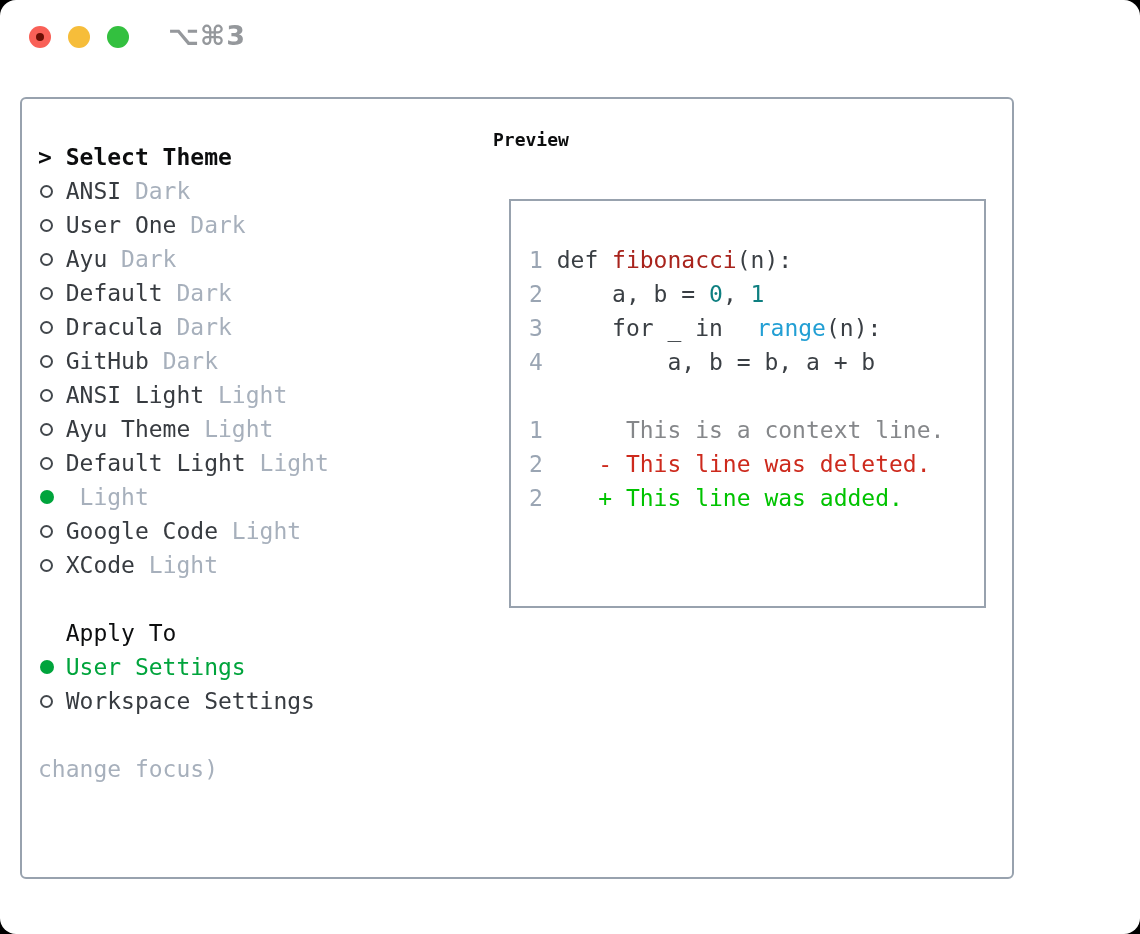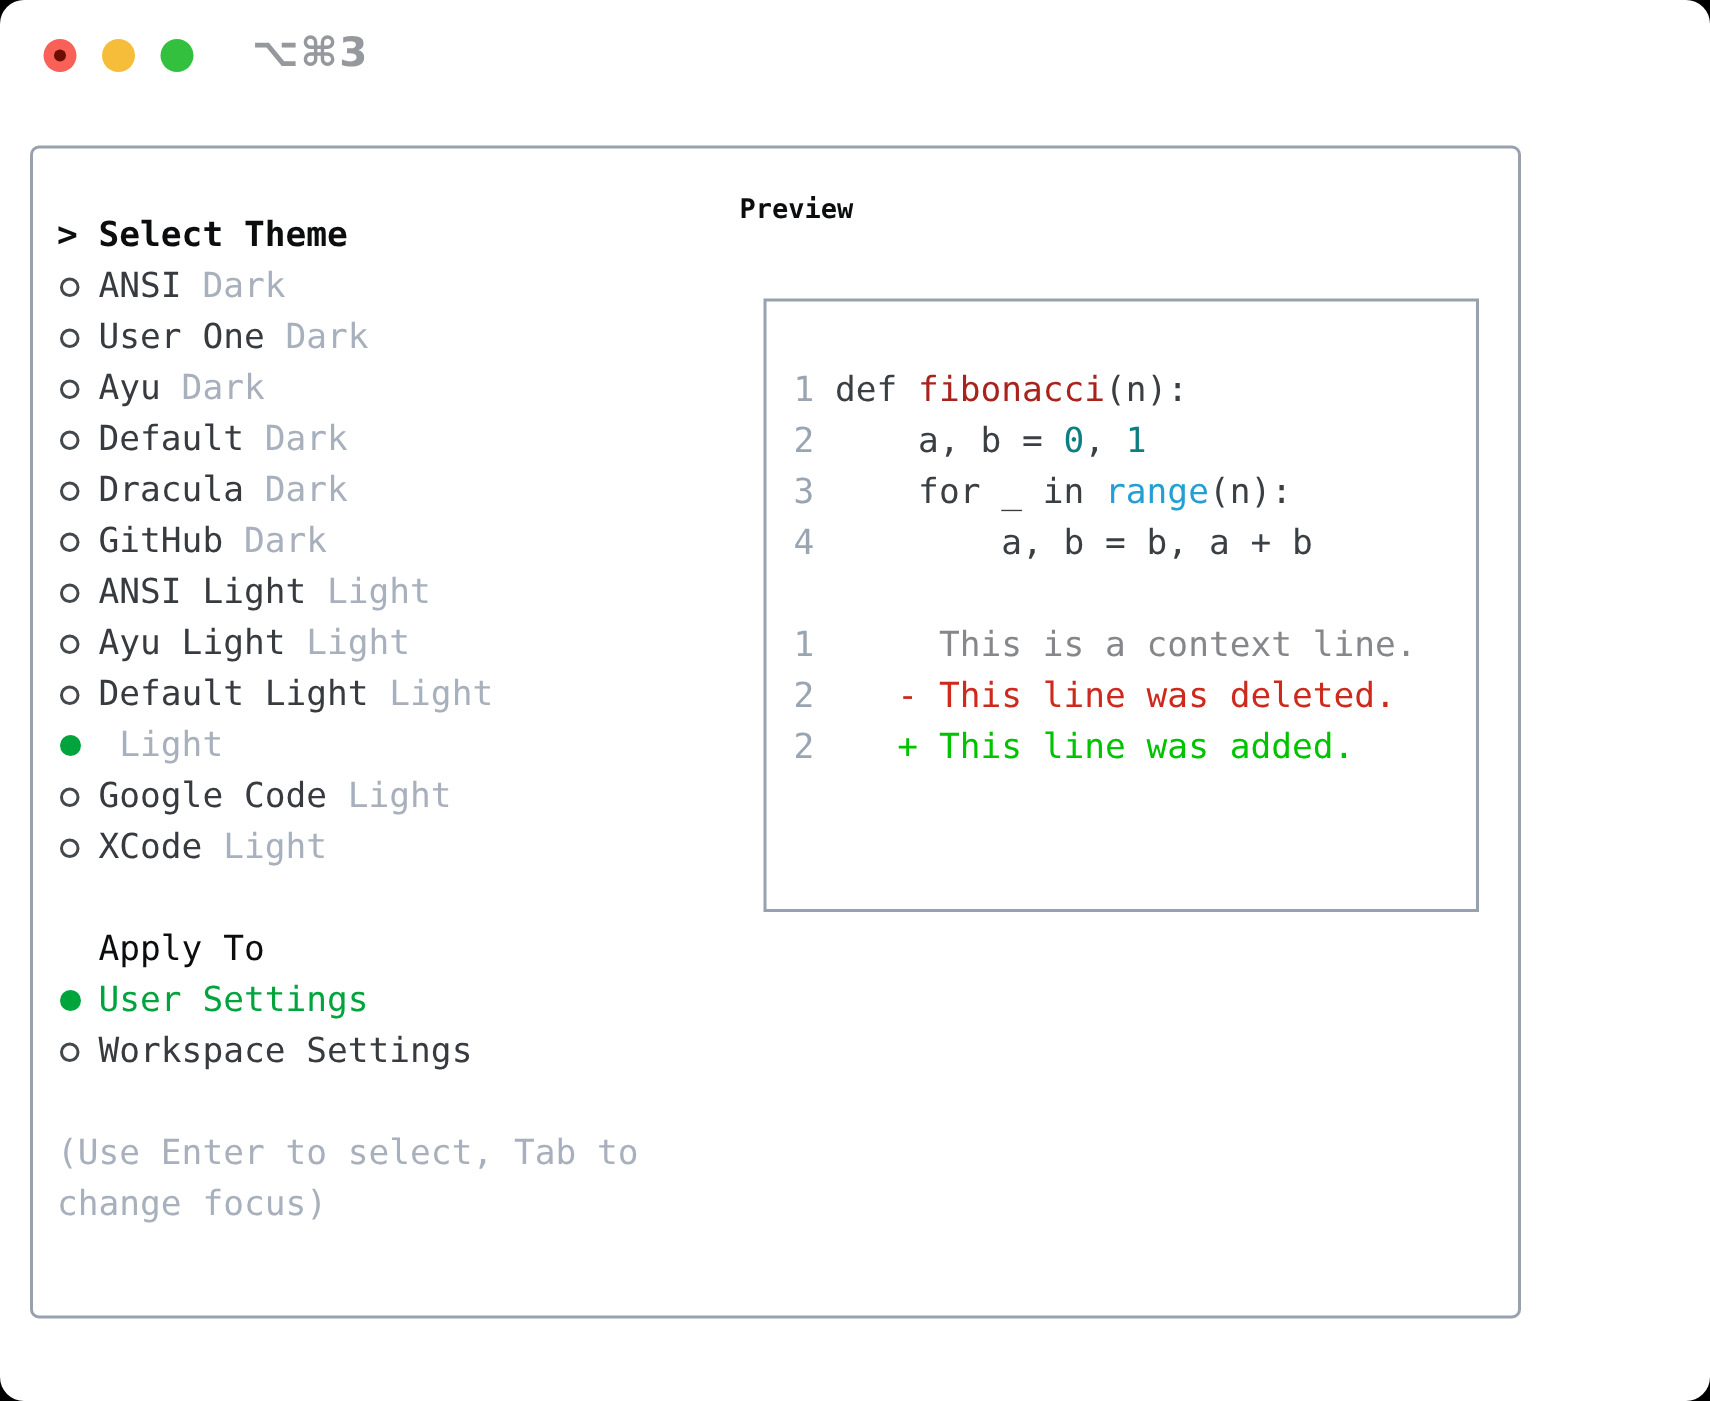--- a/index.html
+++ b/index.html
@@ -49,21 +49,21 @@
   .preview-box{
     position:absolute;left:487px;top:100px;width:477px;height:409px;
     border:2px solid var(--border-gray);box-sizing:border-box;
     padding:42px 1px 0 18px;overflow:hidden;background:#fff;
   }
   .pline{height:34px;line-height:34px;white-space:pre;font-size:23px;}
   .lnum{display:inline-block;width:2ch;color:var(--line-number);}
   .tok-code{color:var(--code-text);}
   .tok-func{color:var(--func-red);}
   .tok-number{color:var(--number-teal);}
-  .tok-builtin{color:var(--builtin-blue);}
+  .tok-builtin{color:var(--builtin-blue);margin-left:20px;}
   .tok-context{color:var(--context-gray);}
   .tok-deleted{color:var(--deleted-red);}
   .tok-added{color:var(--added-green);}
 </style>
 </head>
 <body>
 
 <div class="window">
 
   <div class="traffic-lights">
@@ -84,21 +84,21 @@
       </div>
 
       <div id="theme-list">
           <div class="row"><span class="marker"><span class="radio"></span></span><span class="item-name">ANSI</span><span class="item-variant">Dark</span></div>
           <div class="row"><span class="marker"><span class="radio"></span></span><span class="item-name">User One</span><span class="item-variant">Dark</span></div>
           <div class="row"><span class="marker"><span class="radio"></span></span><span class="item-name">Ayu</span><span class="item-variant">Dark</span></div>
           <div class="row"><span class="marker"><span class="radio"></span></span><span class="item-name">Default</span><span class="item-variant">Dark</span></div>
           <div class="row"><span class="marker"><span class="radio"></span></span><span class="item-name">Dracula</span><span class="item-variant">Dark</span></div>
           <div class="row"><span class="marker"><span class="radio"></span></span><span class="item-name">GitHub</span><span class="item-variant">Dark</span></div>
           <div class="row"><span class="marker"><span class="radio"></span></span><span class="item-name">ANSI Light</span><span class="item-variant">Light</span></div>
-          <div class="row"><span class="marker"><span class="radio"></span></span><span class="item-name">Ayu Light</span><span class="item-variant">Light</span></div>
+          <div class="row"><span class="marker"><span class="radio"></span></span><span class="item-name">Ayu Theme</span><span class="item-variant">Light</span></div>
           <div class="row"><span class="marker"><span class="radio"></span></span><span class="item-name">Default Light</span><span class="item-variant">Light</span></div>
           <div class="row"><span class="marker"><span class="radio on"></span></span><span class="item-variant">Light</span></div>
           <div class="row"><span class="marker"><span class="radio"></span></span><span class="item-name">Google Code</span><span class="item-variant">Light</span></div>
           <div class="row"><span class="marker"><span class="radio"></span></span><span class="item-name">XCode</span><span class="item-variant">Light</span></div>
         </div>
 
       <div class="row"></div>
 
       <div class="row">
         <span class="marker"></span>
@@ -106,21 +106,20 @@
       </div>
 
       <div id="apply-list">
           <div class="row"><span class="marker"><span class="radio on"></span></span><span class="item-name sel">User Settings</span></div>
           <div class="row"><span class="marker"><span class="radio"></span></span><span class="item-name">Workspace Settings</span></div>
         </div>
 
       <div class="row"></div>
 
       <div id="hint">
-          <div class="hint-line">(Use Enter to select, Tab to</div>
           <div class="hint-line">change focus)</div>
         </div>
     </div>
 
     <div class="preview-header">Preview</div>
     <div class="preview-box" id="preview-box">
         <div class="pline"><span class="lnum">1</span><span class="tok-code">def </span><span class="tok-func">fibonacci</span><span class="tok-code">(n):</span></div>
         <div class="pline"><span class="lnum">2</span><span class="tok-code">    a, b = </span><span class="tok-number">0</span><span class="tok-code">, </span><span class="tok-number">1</span></div>
         <div class="pline"><span class="lnum">3</span><span class="tok-code">    for _ in </span><span class="tok-builtin">range</span><span class="tok-code">(n):</span></div>
         <div class="pline"><span class="lnum">4</span><span class="tok-code">        a, b = b, a + b</span></div>

